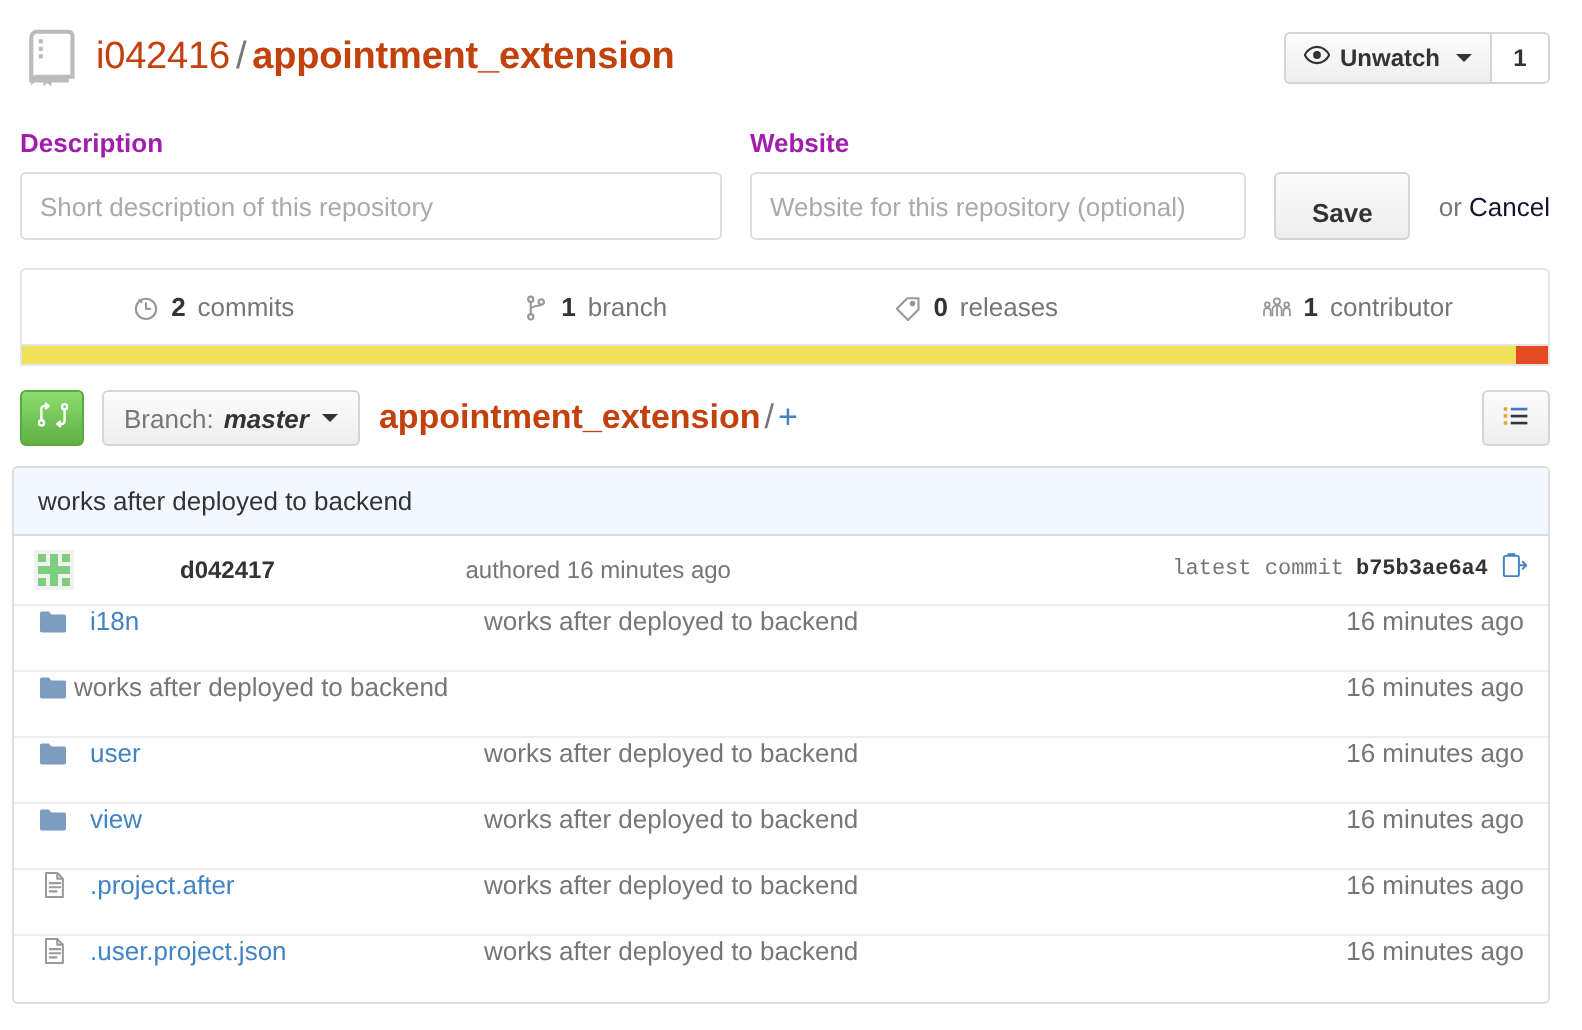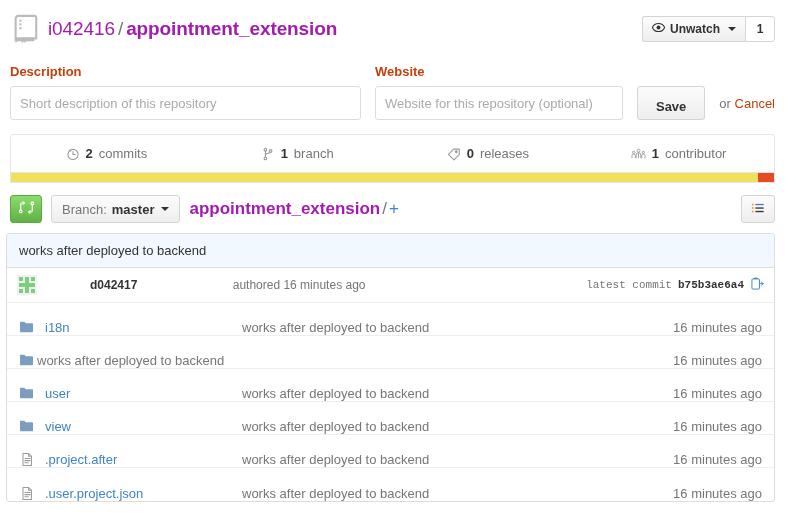--- a/index.html
+++ b/index.html
@@ -5,21 +5,21 @@
   * { box-sizing: border-box; }
   html, body {
     margin: 0; padding: 0;
     width: 791px; height: 515px;
     background: #ffffff;
     font-family: "Liberation Sans", sans-serif;
     font-size: 13px;
     color: #333333;
     overflow: hidden;
   }
-  a { text-decoration: none; color: #a21caf; }
+  a { text-decoration: none; color: #c2410c; }
 
   
   .repo-header {
     display: flex; align-items: center;
     padding: 12px 16px 10px 10px;
     height: 56px;
   }
   .repo-icon { width: 30px; height: 30px; flex: 0 0 30px; margin-right: 8px; }
   .repo-title {
     font-size: 19px; font-weight: normal; color: #4183c4;
@@ -53,21 +53,21 @@
     font-size: 12px; font-weight: bold; color: #333;
   }
 
   
   .edit-area { padding: 8px 16px 14px 10px; }
   .edit-row { display: flex; align-items: flex-end; gap: 14px; }
   .field-col { display: flex; flex-direction: column; }
   .field-col.desc { width: 375px; }
   .field-col.site { width: 265px; }
   .field-label {
-    font-size: 13px; font-weight: bold; color: #c2410c;
+    font-size: 13px; font-weight: bold; color: #a21caf;
     margin-bottom: 7px;
   }
   .text-input {
     height: 34px;
     border: 1px solid #dddddd;
     border-radius: 3px;
     padding: 0 9px;
     font-size: 13px;
     color: #333;
     background: #fff;
@@ -80,21 +80,21 @@
     height: 34px;
     padding: 12px 18px;
     background: linear-gradient(#fcfcfc, #eeeeee);
     border: 1px solid #d5d5d5;
     border-radius: 3px;
     font-size: 13px; font-weight: bold; color: #333;
     font-family: "Liberation Sans", sans-serif;
     cursor: pointer;
   }
   .or-cancel { font-size: 13px; color: #767676; padding-bottom: 9px; white-space: nowrap; }
-  .or-cancel a { color: #c2410c; }
+  .or-cancel a { color: #0f172a; }
 
   
   .stats-wrap { padding: 0 16px 0 10px; }
   .stats-bar {
     display: flex;
     border: 1px solid #e5e5e5;
     border-radius: 3px 3px 0 0;
     background: #fff;
     height: 39px;
   }
@@ -132,21 +132,21 @@
   }
   .btn-branch {
     display: flex; align-items: center; gap: 5px;
     height: 28px; padding: 0 10px;
     background: linear-gradient(#fcfcfc, #eeeeee);
     border: 1px solid #d5d5d5;
     border-radius: 3px;
     font-size: 13px; color: #767676;
     cursor: pointer;
   }
-  .btn-branch b { color: #333; }
+  .btn-branch b { color: #333; font-style: italic; }
   .btn-branch .caret {
     width: 0; height: 0; margin-left: 2px;
     border-left: 4px solid transparent; border-right: 4px solid transparent;
     border-top: 4px solid #333;
   }
   .path-crumb { font-size: 17px; font-weight: bold; color: #4183c4; white-space: nowrap; }
   .path-crumb .sep { color: #777; font-weight: normal; padding: 0 2px; }
   .path-crumb .plus { color: #4183c4; font-weight: normal; cursor: pointer; }
   .branch-spacer { flex: 1; }
   .btn-history {
@@ -189,21 +189,21 @@
   .commit-author { font-weight: bold; color: #333; }
   .commit-meta .spacer { flex: 1; }
   .latest-commit {
     font-family: "Liberation Mono", monospace;
     font-size: 11px; color: #767676;
     display: flex; align-items: center; gap: 6px;
   }
   .latest-commit .sha { color: #333; font-weight: bold; }
 
   .file-row {
-    display: flex; align-items: flex-end;
+    display: flex; align-items: flex-start;
     height: 33px;
     border-bottom: 1px solid #eeeeee;
     font-size: 13px;
   }
   .file-row:last-child { border-bottom: none; }
   .cell-icon {
     width: 30px; flex: 0 0 30px;
     display: flex; align-items: center; justify-content: flex-end;
     padding-right: 2px;
   }

